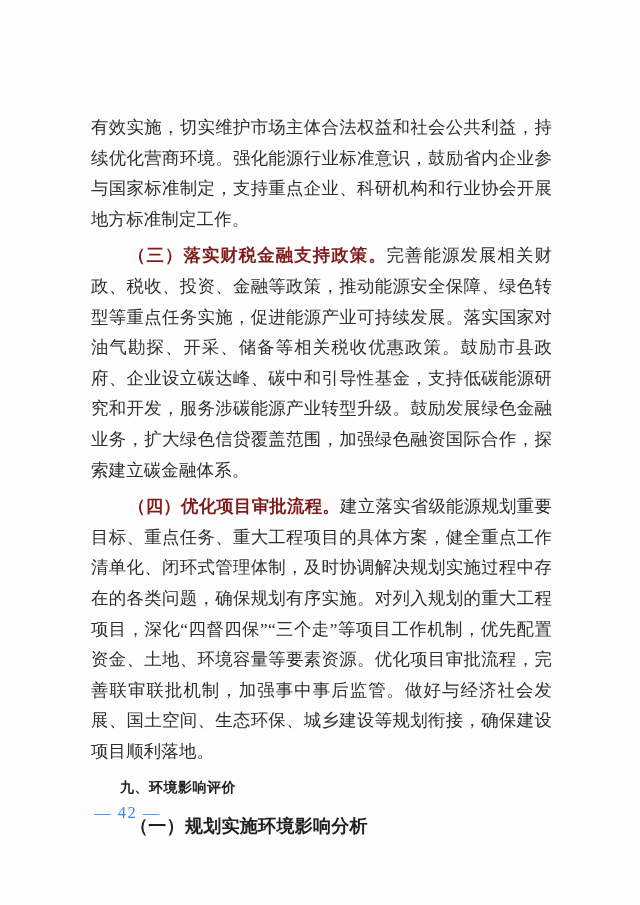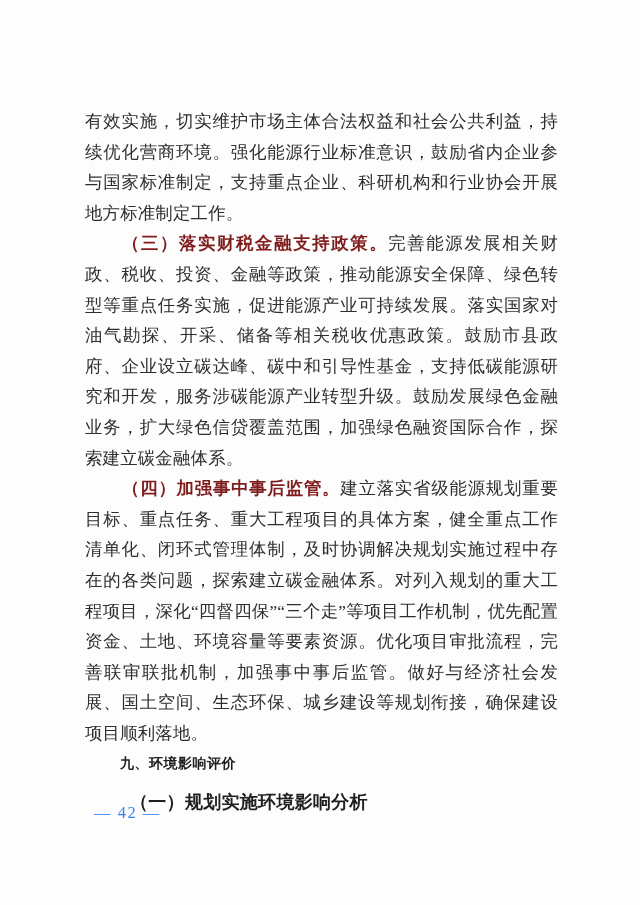--- a/index.html
+++ b/index.html
@@ -16,21 +16,21 @@
     color: #2e2e2e;
     overflow: hidden;
   }
   .content {
     position: absolute;
     left: 85px;
     top: 106px;
     width: 473px;
   }
   .para {
-    margin: 0;
+    margin: 6px;
     font-size: 17.4px;
     line-height: 30.6px;
     text-align: justify;
     text-justify: inter-character;
     letter-spacing: 0.2px;
   }
   .indent { text-indent: 37px; }
   .lead { font-weight: bold; color: #7f1d1d; }
   .h1 {
     margin: 0;
@@ -64,21 +64,21 @@
 </head>
 <body>
 
 <div class="page">
   <div class="content">
 
     <p class="para">有效实施，切实维护市场主体合法权益和社会公共利益，持续优化营商环境。强化能源行业标准意识，鼓励省内企业参与国家标准制定，支持重点企业、科研机构和行业协会开展地方标准制定工作。</p>
 
     <p class="para indent"><span class="lead">（三）落实财税金融支持政策。</span><span>完善能源发展相关财政、税收、投资、金融等政策，推动能源安全保障、绿色转型等重点任务实施，促进能源产业可持续发展。落实国家对油气勘探、开采、储备等相关税收优惠政策。鼓励市县政府、企业设立碳达峰、碳中和引导性基金，支持低碳能源研究和开发，服务涉碳能源产业转型升级。鼓励发展绿色金融业务，扩大绿色信贷覆盖范围，加强绿色融资国际合作，探索建立碳金融体系。</span></p>
 
-    <p class="para indent"><span class="lead">（四）加强事中事后监管。</span><span>建立落实省级能源规划重要目标、重点任务、重大工程项目的具体方案，健全重点工作清单化、闭环式管理体制，及时协调解决规划实施过程中存在的各类问题，探索建立碳金融体系。对列入规划的重大工程项目，深化“四督四保”“三个走”等项目工作机制，优先配置资金、土地、环境容量等要素资源。优化项目审批流程，完善联审联批机制，加强事中事后监管。做好与经济社会发展、国土空间、生态环保、城乡建设等规划衔接，确保建设项目顺利落地。</span></p>
+    <p class="para indent"><span class="lead">（四）优化项目审批流程。</span><span>建立落实省级能源规划重要目标、重点任务、重大工程项目的具体方案，健全重点工作清单化、闭环式管理体制，及时协调解决规划实施过程中存在的各类问题，确保规划有序实施。对列入规划的重大工程项目，深化“四督四保”“三个走”等项目工作机制，优先配置资金、土地、环境容量等要素资源。优化项目审批流程，完善联审联批机制，加强事中事后监管。做好与经济社会发展、国土空间、生态环保、城乡建设等规划衔接，确保建设项目顺利落地。</span></p>
 
     <h2 class="h1">九、环境影响评价</h2>
 
     <h3 class="h2">（一）规划实施环境影响分析</h3>
 
 
   </div>
 
   <div class="page-number">— 42 —</div>
 </div>

